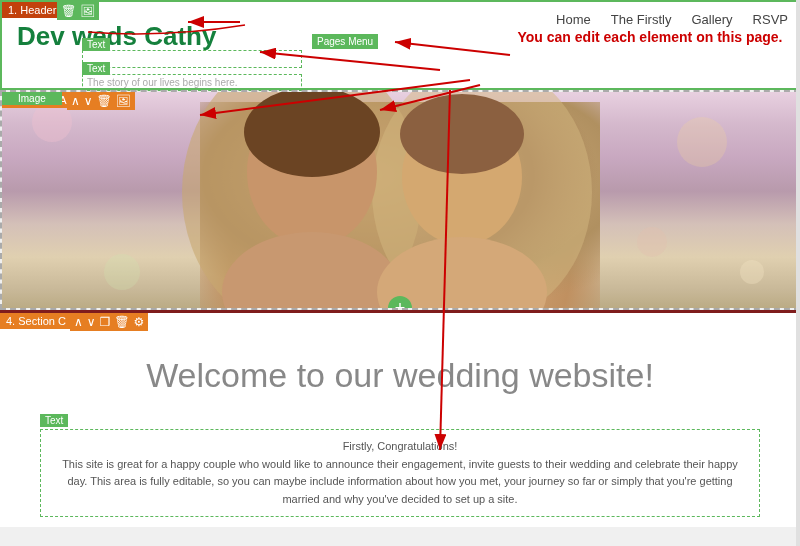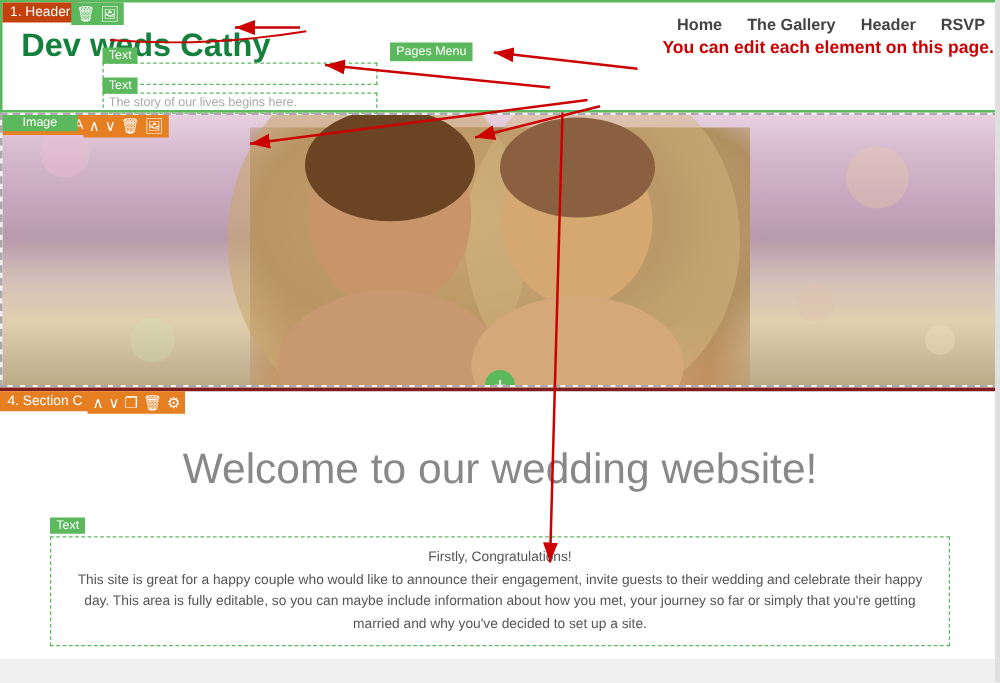--- a/index.html
+++ b/index.html
@@ -42,21 +42,20 @@
       position: absolute;
       top: 10px; right: 10px;
       display: flex;
       gap: 20px;
       align-items: center;
     }
     .nav-item {
       font-size: 13px;
       color: #444;
       cursor: pointer;
-      font-weight: bold;
     }
 
     #site-title {
       position: absolute;
       top: 5px; left: 10px;
       font-size: 26px;
       font-weight: bold;
       color: #15803d;
       padding-top: 14px;
       padding-left: 5px;
@@ -273,21 +272,21 @@
       z-index: 100;
     }
 
     #callout-text {
       position: absolute;
       top: 28px; right: 5px;
       font-size: 14px;
       color: #cc0000;
       font-weight: bold;
       line-height: 1.4;
-      text-align: right;
+      text-align: center;
       width: 290px;
     }
 
     
     #right-border {
       position: absolute;
       top: 0; right: 0;
       width: 4px;
       height: 546px;
       background: #e0e0e0;
@@ -300,22 +299,22 @@
   <span id="header-label">1. Header</span>
   <div id="header-toolbar">
     <span class="toolbar-icon">🗑</span>
     <span class="toolbar-icon">🖼</span>
   </div>
 
   <div id="site-title">Dev weds Cathy</div>
 
   <div id="nav-menu">
     <span class="nav-item">Home</span>
-    <span class="nav-item">The Gallery</span>
-    <span class="nav-item">Header</span>
+    <span class="nav-item">The Firstly</span>
+    <span class="nav-item">Gallery</span>
     <span class="nav-item">RSVP</span>
   </div>
 
   <span id="pages-menu-badge">Pages Menu</span>
 
   <span id="text-badge-1">Text</span>
   <div id="text-field-1">&nbsp;</div>
 
   <span id="text-badge-2">Text</span>
   <div id="text-field-2">The story of our lives begins here.</div>

